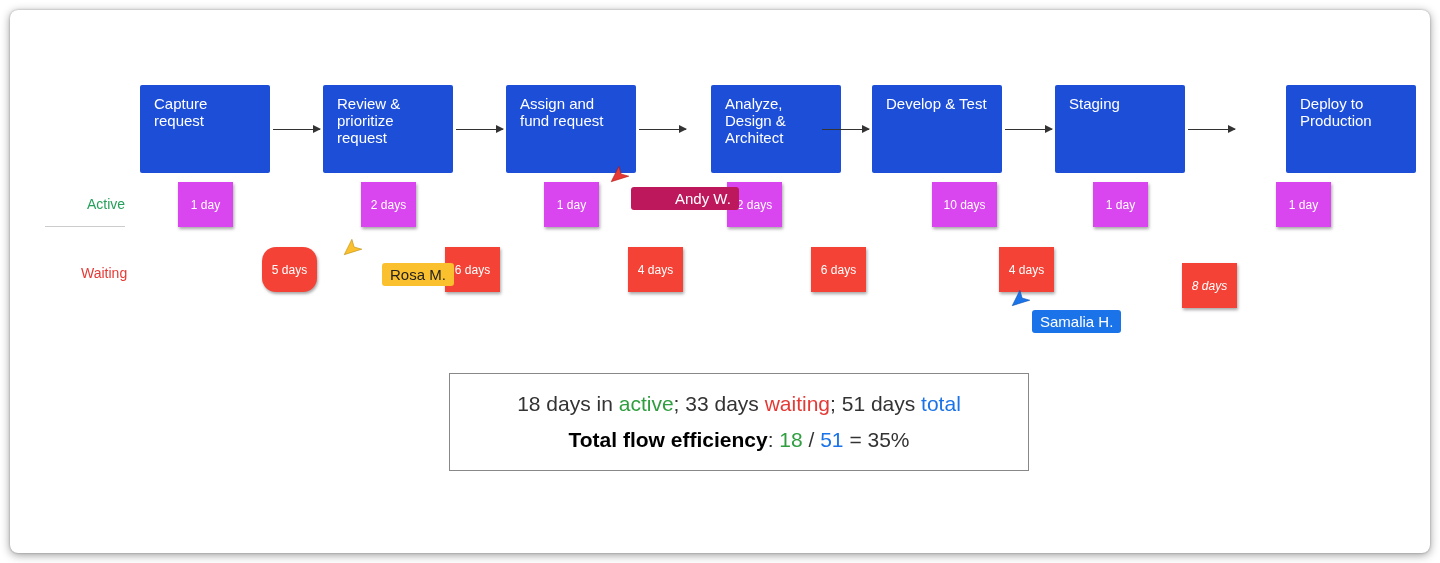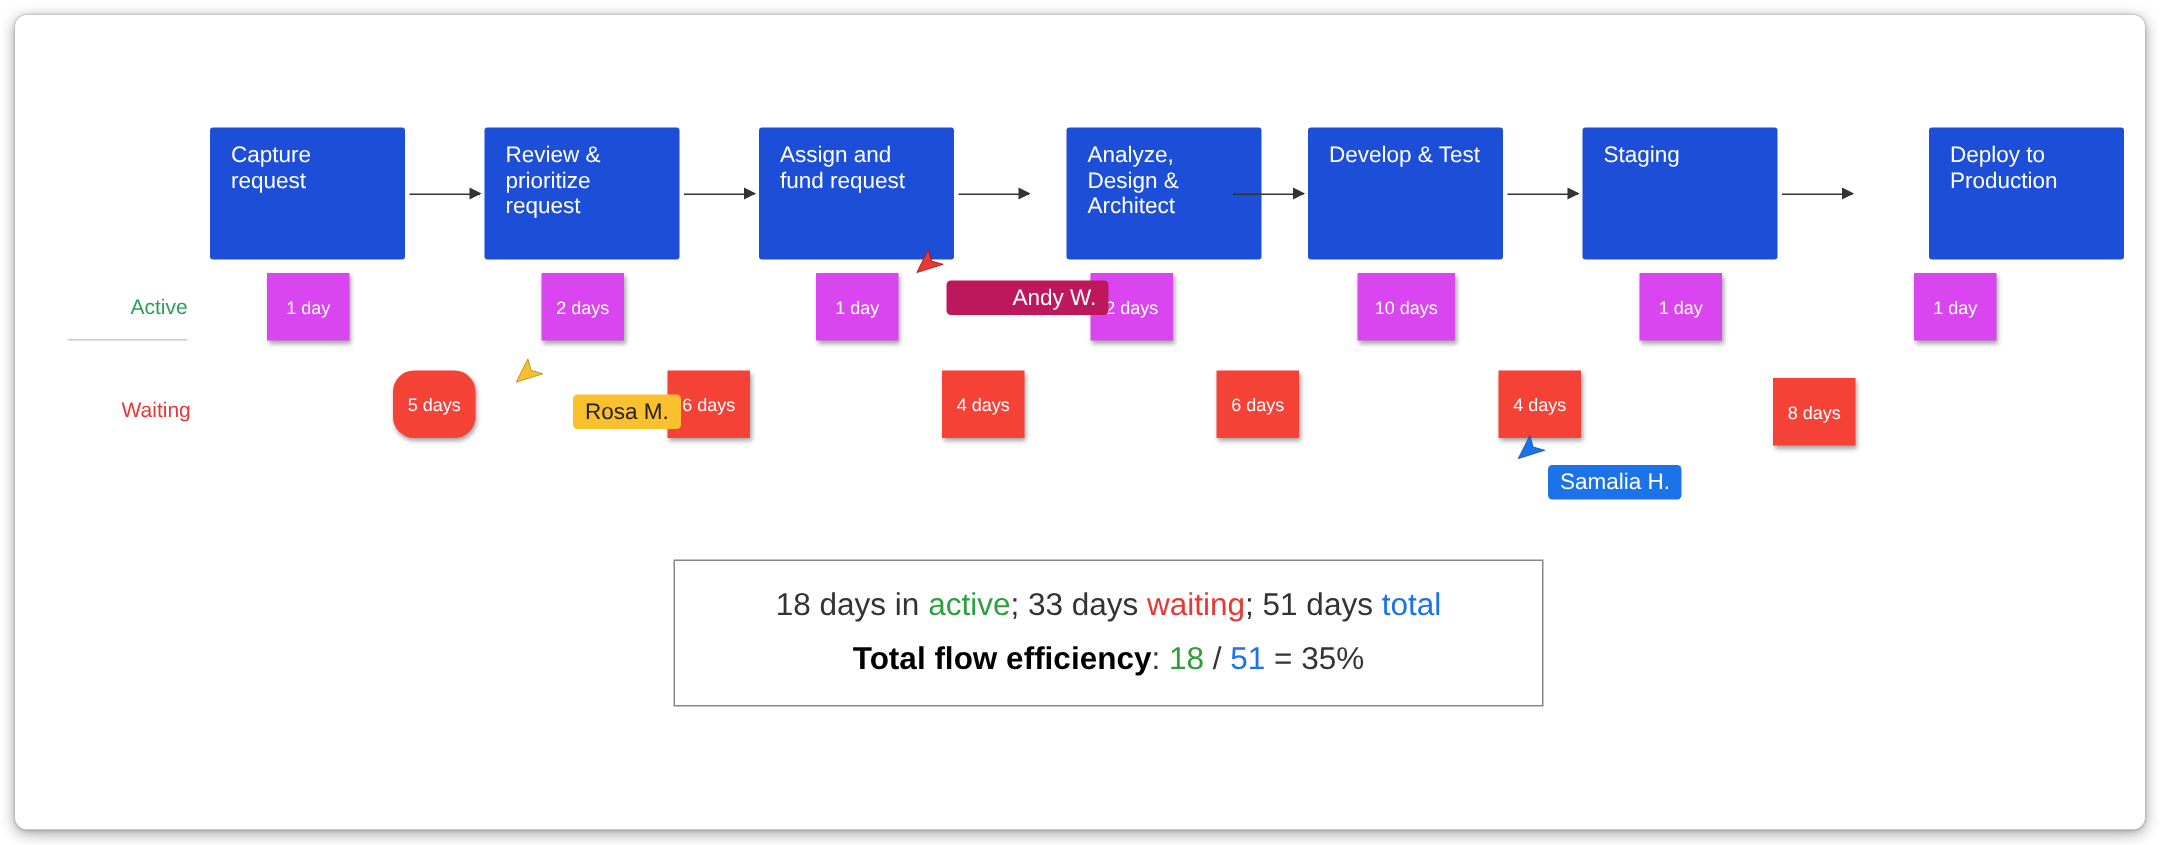--- a/index.html
+++ b/index.html
@@ -142,33 +142,33 @@
   <div class="stage-box" style="left:661px; top:75px;margin-left:40px;"><span>Analyze, Design &amp; Architect</span></div>
   <div class="active-box" style="left:717px; top:172px;">
       <span>2 days</span>
     </div>
   <div class="waiting-box" style="left:801px; top:237px;">
       <span>6 days</span>
     </div>
   <div class="arrow" style="left:812px; width:47px;"></div>
 
   <div class="stage-box" style="left:862px; top:75px;"><span>Develop &amp; Test</span></div>
-  <div class="active-box wide" style="left:895px; top:172px;align-items:center;">
+  <div class="active-box wide" style="left:922px; top:172px;align-items:center;">
       <span>10 days</span>
     </div>
   <div class="waiting-box" style="left:989px; top:237px;">
       <span>4 days</span>
     </div>
   <div class="arrow" style="left:995px; width:47px;"></div>
 
   <div class="stage-box" style="left:1045px; top:75px;"><span>Staging</span></div>
   <div class="active-box" style="left:1083px; top:172px;">
       <span>1 day</span>
     </div>
-  <div class="waiting-box" style="left:1172px; top:242px;">
+  <div class="waiting-box" style="left:1172px; top:253px;font-style:italic;">
       <span>8 days</span>
     </div>
   <div class="arrow" style="left:1178px; width:47px;"></div>
 
   <div class="stage-box" style="left:1228px; top:75px;margin-left:48px;"><span>Deploy to Production</span></div>
   <div class="active-box" style="left:1266px; top:172px;">
       <span>1 day</span>
     </div>
 
   <div class="cursor" style="left:332px; top:226px;">

